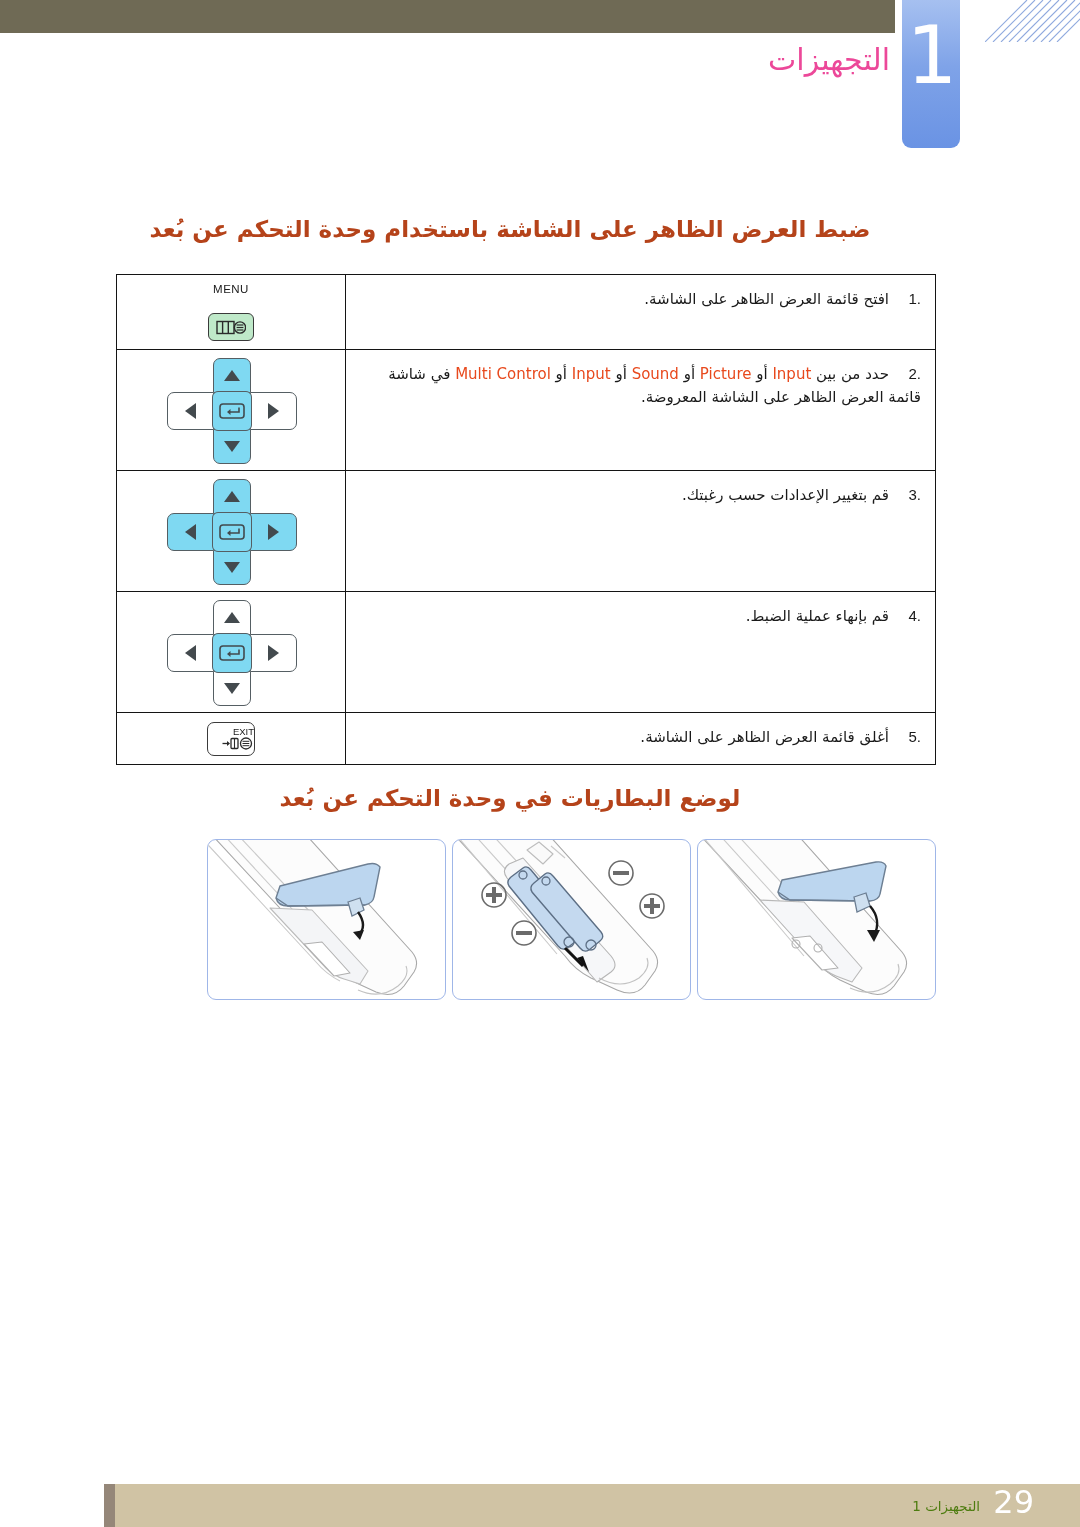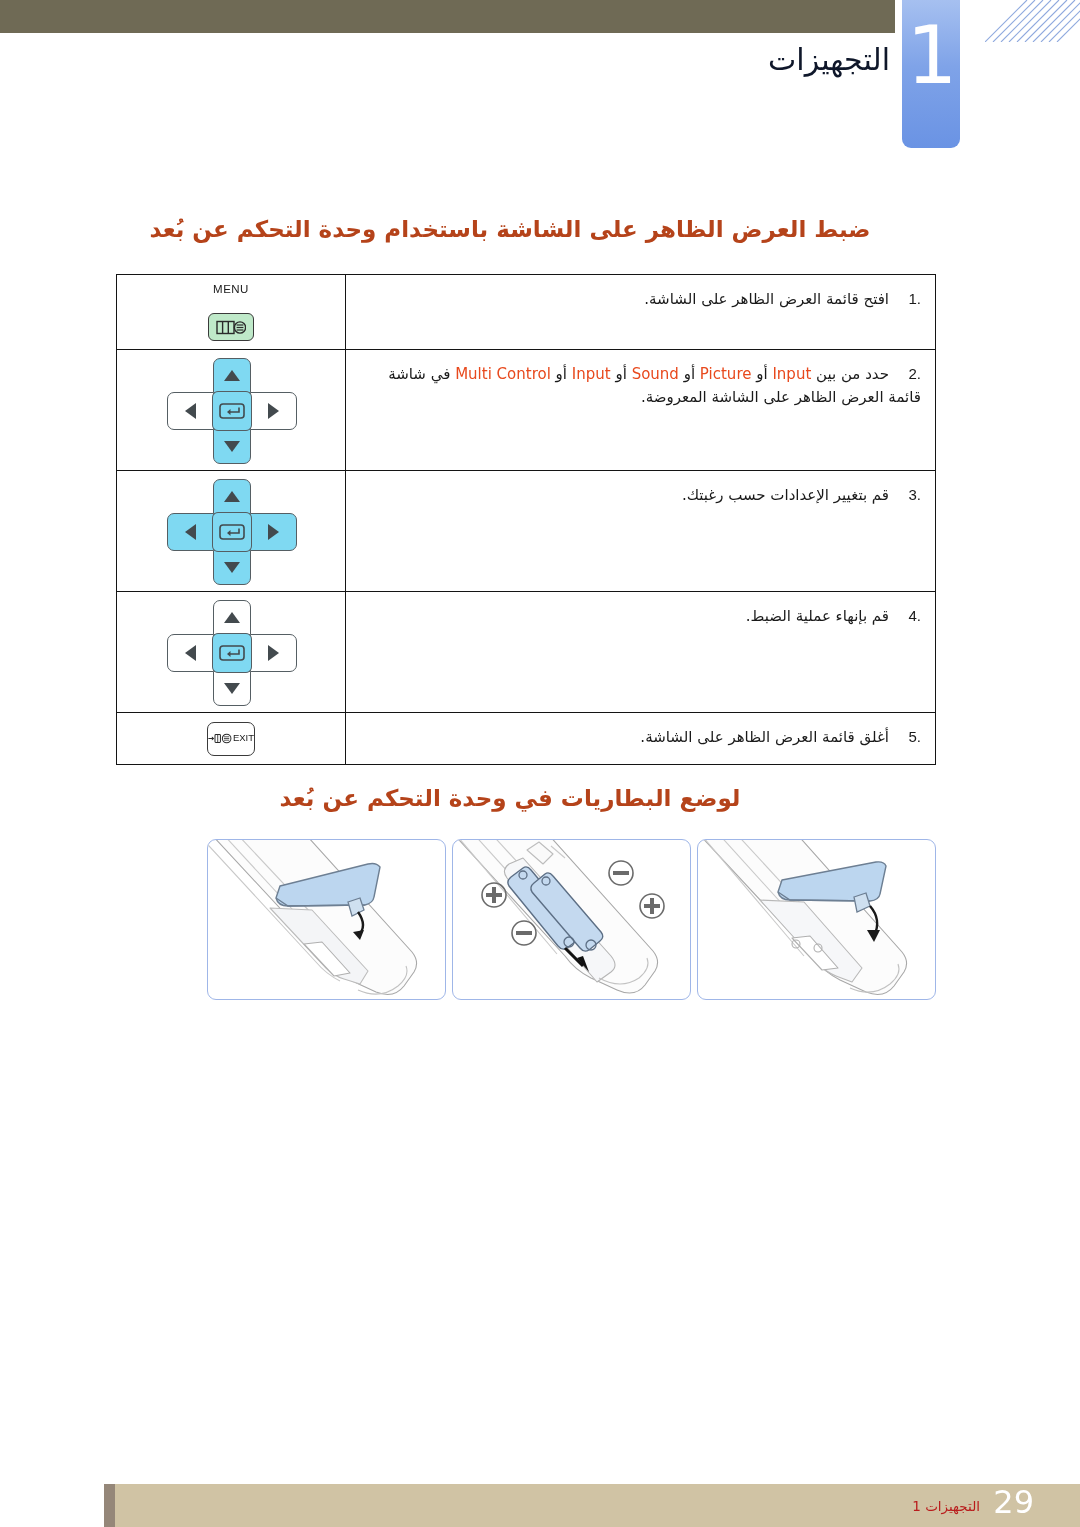--- a/index.html
+++ b/index.html
@@ -54,21 +54,21 @@
     font-size: 80px;
     line-height: 80px;
     font-weight: 400;
     font-family: "DejaVu Sans", sans-serif;
     letter-spacing: -2px;
   }
   .chapter-title {
     position: absolute;
     right: 190px;
     top: 42px;
-    color: #0f172a;
+    color: #ec4899;
     font-size: 30px;
     font-family: "DejaVu Sans", "Liberation Sans", sans-serif;
     direction: rtl;
     white-space: nowrap;
   }
 
   
   .section-heading {
     position: absolute;
     color: #b5431a;
@@ -158,22 +158,22 @@
     justify-content: center;
     margin: 0 auto;
   }
   .exit-key {
     width: 46px;
     height: 32px;
     border: 1.6px solid #3a3a3a;
     border-radius: 7px;
     background: #ffffff;
     display: flex;
-    flex-direction: row;
-    align-items: center;
+    flex-direction: column;
+    align-items: flex-start;
     justify-content: center;
     margin: 0 auto;
     line-height: 1;
   }
   .exit-label {
     font-size: 9.5px;
     color: #1a1a1a;
     font-family: "Liberation Sans", sans-serif;
     direction: ltr;
     margin-bottom: 1px;
@@ -246,21 +246,21 @@
     bottom: 6px;
     color: #ffffff;
     font-size: 32px;
     font-family: "DejaVu Sans", "Liberation Sans", sans-serif;
     direction: ltr;
   }
   .footer-chapter {
     position: absolute;
     right: 100px;
     bottom: 13px;
-    color: #b91c1c;
+    color: #4d7c0f;
     font-size: 13.5px;
     direction: rtl;
     white-space: nowrap;
     font-family: "DejaVu Sans", "Liberation Sans", sans-serif;
   }
 </style>
 </head>
 <body>
 
 <div class="header-bar"></div>

